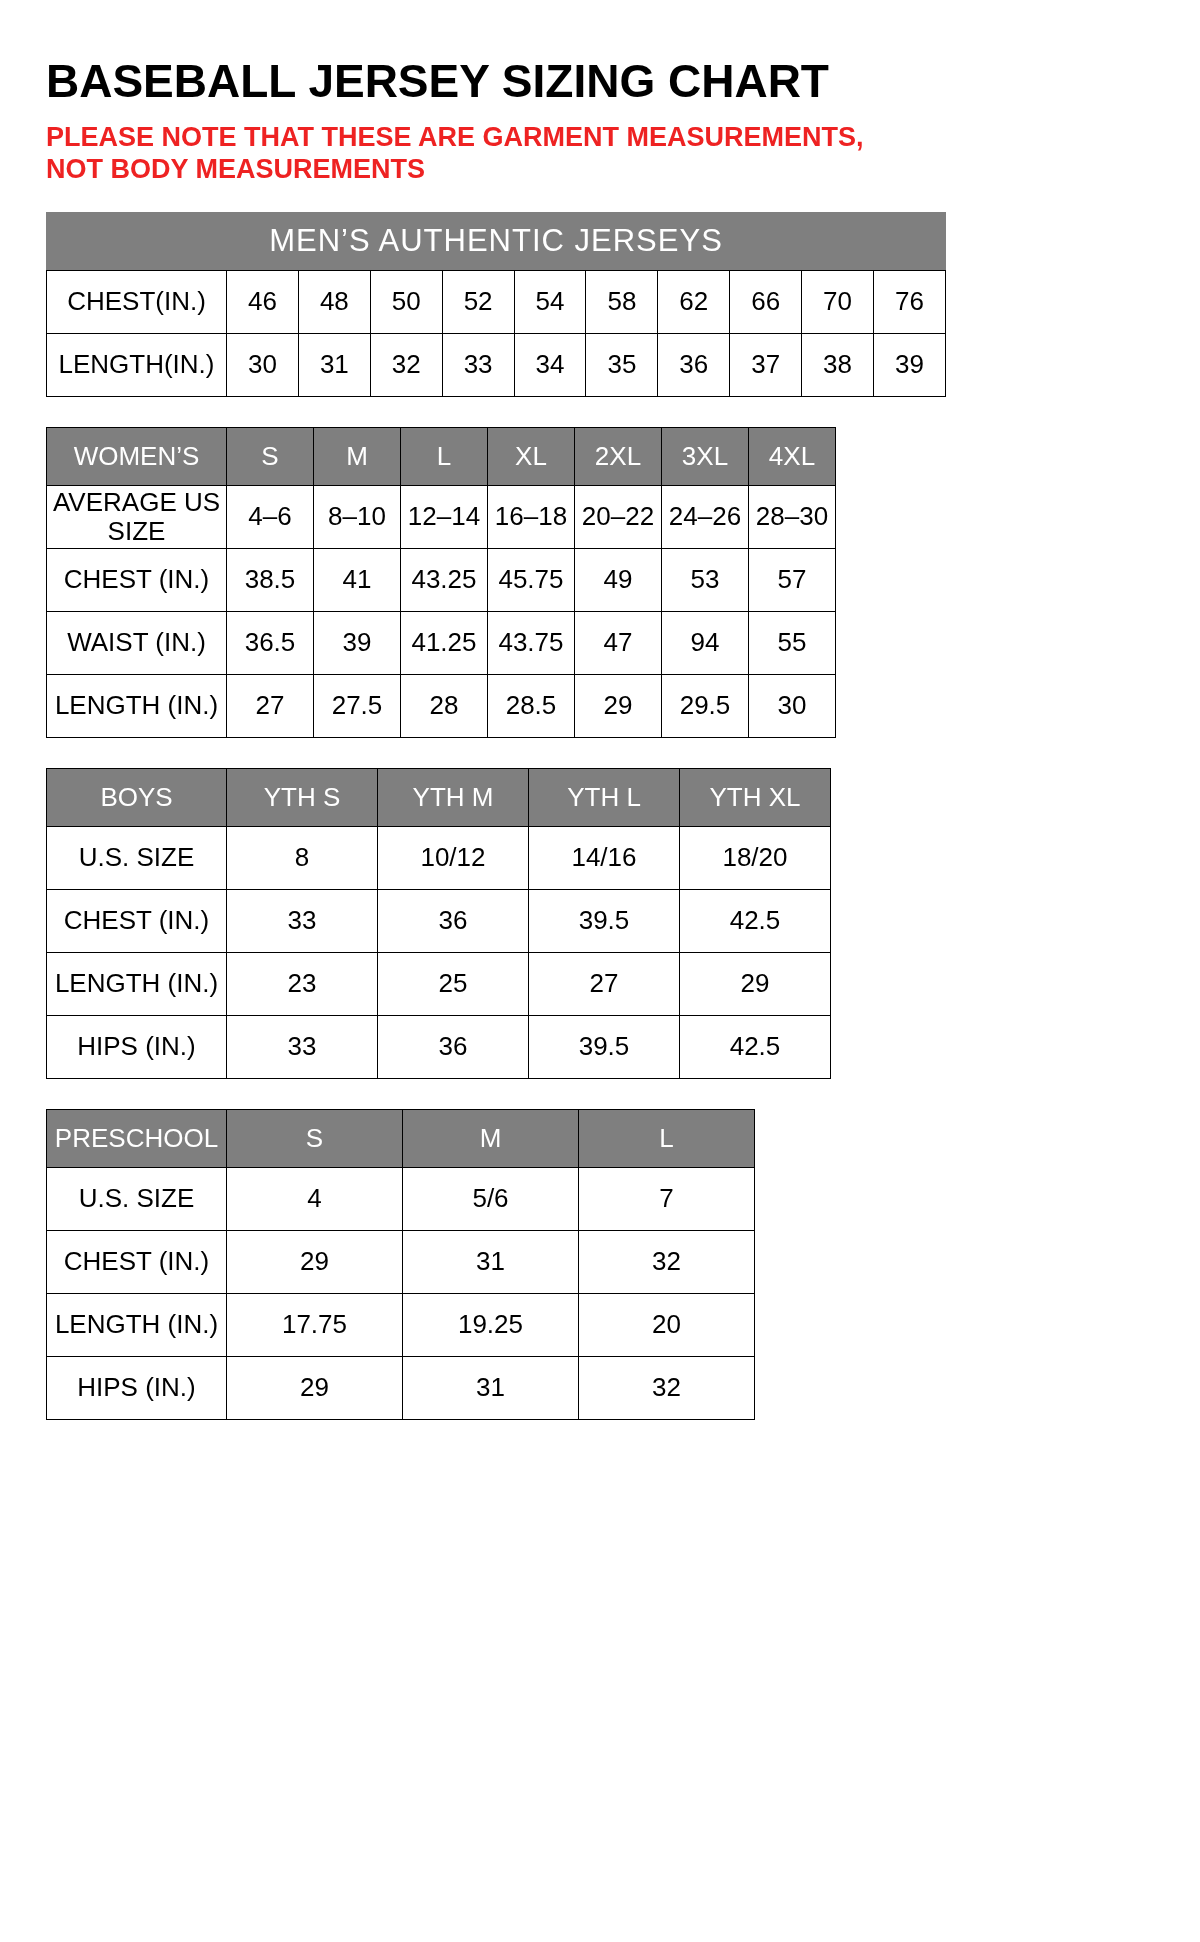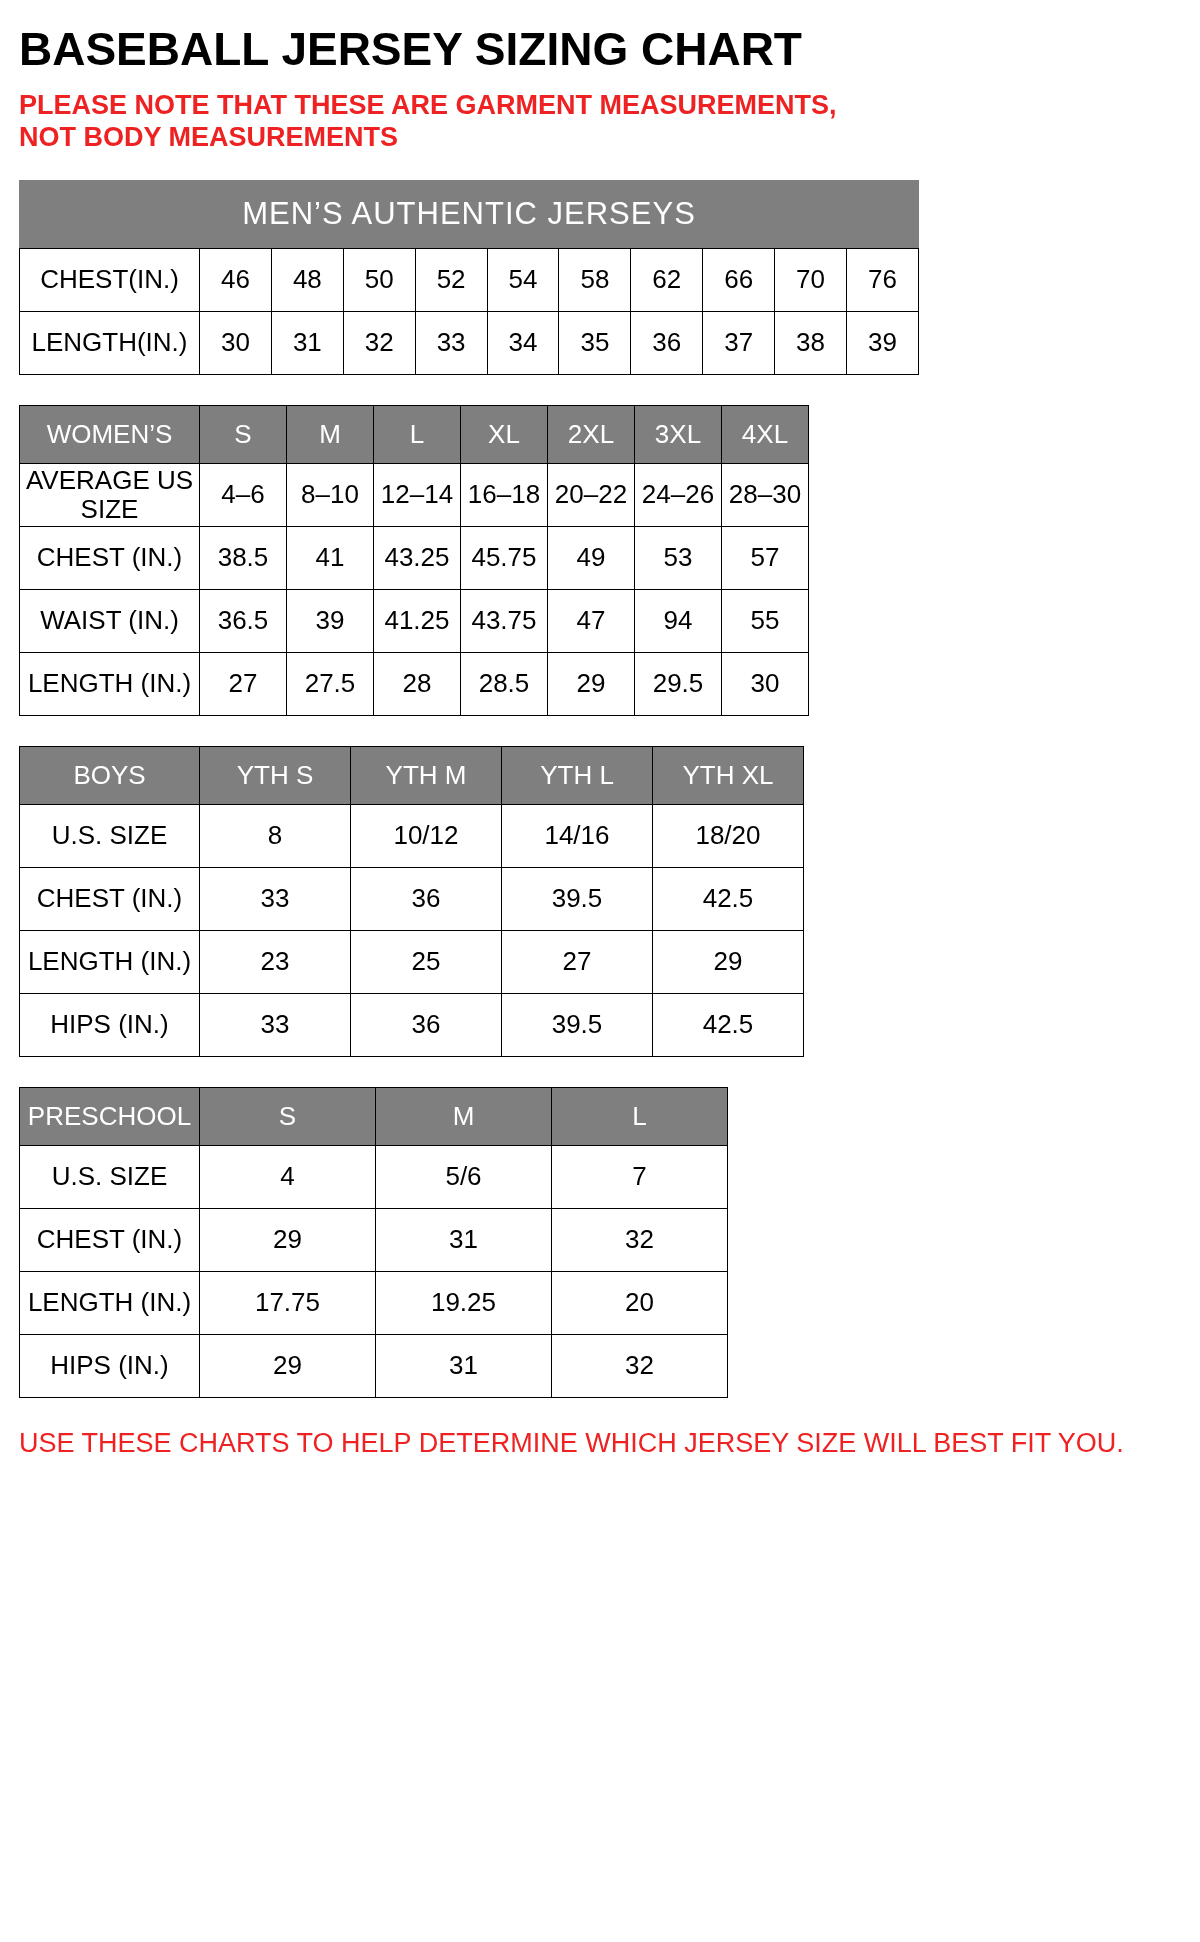--- a/index.html
+++ b/index.html
@@ -12,40 +12,41 @@
   html,body{margin:0;padding:0;}
   body{
     width:1200px;
     min-height:1942px;
     background:#ffffff;
     font-family:"Liberation Sans", sans-serif;
     color:var(--text);
     box-sizing:border-box;
   }
   .page{
-    padding:22px 35px 40px 19px;
+    padding:22px 35px 40px 46px;
+    margin-top:32px;
   }
   .title{
     font-size:46px;
     font-weight:bold;
     letter-spacing:0px;
     margin:0 0 14px 0;
     color:#000;
   }
   .subtitle{
     color:var(--red);
     font-size:27px;
     line-height:1.18;
     max-width:880px;
     margin:0 0 26px 0;
     font-weight:bold;
   }
   .banner{
     width:900px;
-    height:68px;
+    height:58px;
     background:var(--gray);
     color:var(--header-text);
     display:flex;
     align-items:center;
     justify-content:center;
     font-size:31px;
     letter-spacing:1px;
     box-sizing:border-box;
   }
   table.size-table{
@@ -289,15 +290,14 @@
         </tr>
         <tr>
           <th>HIPS (IN.)</th>
           <td>29</td>
           <td>31</td>
           <td>32</td>
         </tr>
       </tbody>
     </table>
 
-  <p class="footer-note">USE THESE CHARTS TO HELP DETERMINE WHICH JERSEY SIZE WILL BEST FIT YOU.</p>
 
 </div>
 
 </body></html>

